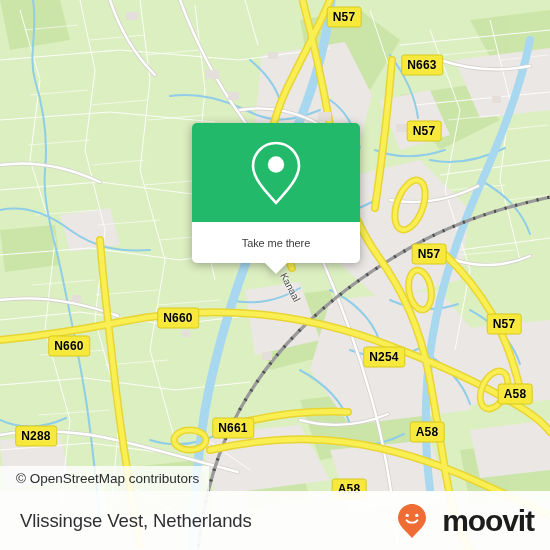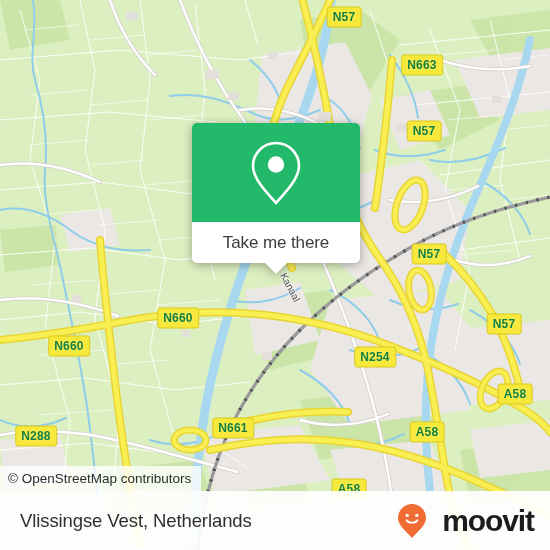--- a/index.html
+++ b/index.html
@@ -24,21 +24,21 @@
     overflow: hidden;
   }
   .map-svg { position: absolute; inset: 0; display: block; }
 
   
   .shield {
     position: absolute;
     background: #f7e93c;
     border: 1.5px solid #d9c91f;
     border-radius: 3px;
-    color: #15803d;
+    color: #000000;
     font-family: "Liberation Sans", sans-serif;
     font-weight: bold;
     font-size: 12px;
     line-height: 1;
     padding: 3px 5px 4px 5px;
     letter-spacing: 0.2px;
     white-space: nowrap;
     transform: translate(-50%, -50%);
     text-shadow: 0 0 2px rgba(255,255,255,0.35);
   }
@@ -76,42 +76,42 @@
     background: #ffffff;
     height: 41px;
     border-radius: 0 0 5px 5px;
     display: flex;
     align-items: center;
     justify-content: center;
     position: relative;
   }
   .callout-bottom-label {
     font-family: "Liberation Sans", sans-serif;
-    font-size: 17px;
+    font-size: 11px;
     color: #3c3c3c;
     letter-spacing: -0.1px;
     text-align: right;
   }
   .callout-tail {
     position: absolute;
     left: 50%;
     bottom: -11px;
     width: 0; height: 0;
     transform: translateX(-50%);
     border-left: 11px solid transparent;
     border-right: 11px solid transparent;
     border-top: 11px solid #ffffff;
   }
 
   
   .osm-attr {
     position: absolute;
     left: 0; top: 466px;
     height: 25px;
-    padding: 0 10px 0 8px;
+    padding: 0 10px 0 16px;
     display: flex;
     align-items: center;
     background: rgba(255,255,255,0.80);
     font-family: "Liberation Sans", sans-serif;
     font-size: 13.5px;
     color: #2c2c2c;
   }
 
   
   .bottom-bar {
@@ -352,21 +352,21 @@
       </g>
     </svg>
 
     <div class="shield" style="left:344px;top:17px">N57</div>
     <div class="shield" style="left:422px;top:65px">N663</div>
     <div class="shield" style="left:424px;top:131px">N57</div>
     <div class="shield" style="left:429px;top:254px">N57</div>
     <div class="shield" style="left:504px;top:324px">N57</div>
     <div class="shield" style="left:178px;top:318px">N660</div>
     <div class="shield" style="left:69px;top:346px">N660</div>
-    <div class="shield" style="left:375px;top:357px">N254</div>
+    <div class="shield" style="left:384px;top:357px">N254</div>
     <div class="shield" style="left:233px;top:428px">N661</div>
     <div class="shield" style="left:515px;top:394px">A58</div>
     <div class="shield" style="left:427px;top:432px">A58</div>
     <div class="shield" style="left:36px;top:436px">N288</div>
     <div class="shield" style="left:349px;top:489px">A58</div>
 
     <div class="map-label" style="left:283px;top:268px;transform:rotate(62deg)">Kanaal</div>
   </div>
 
   <div class="callout">

